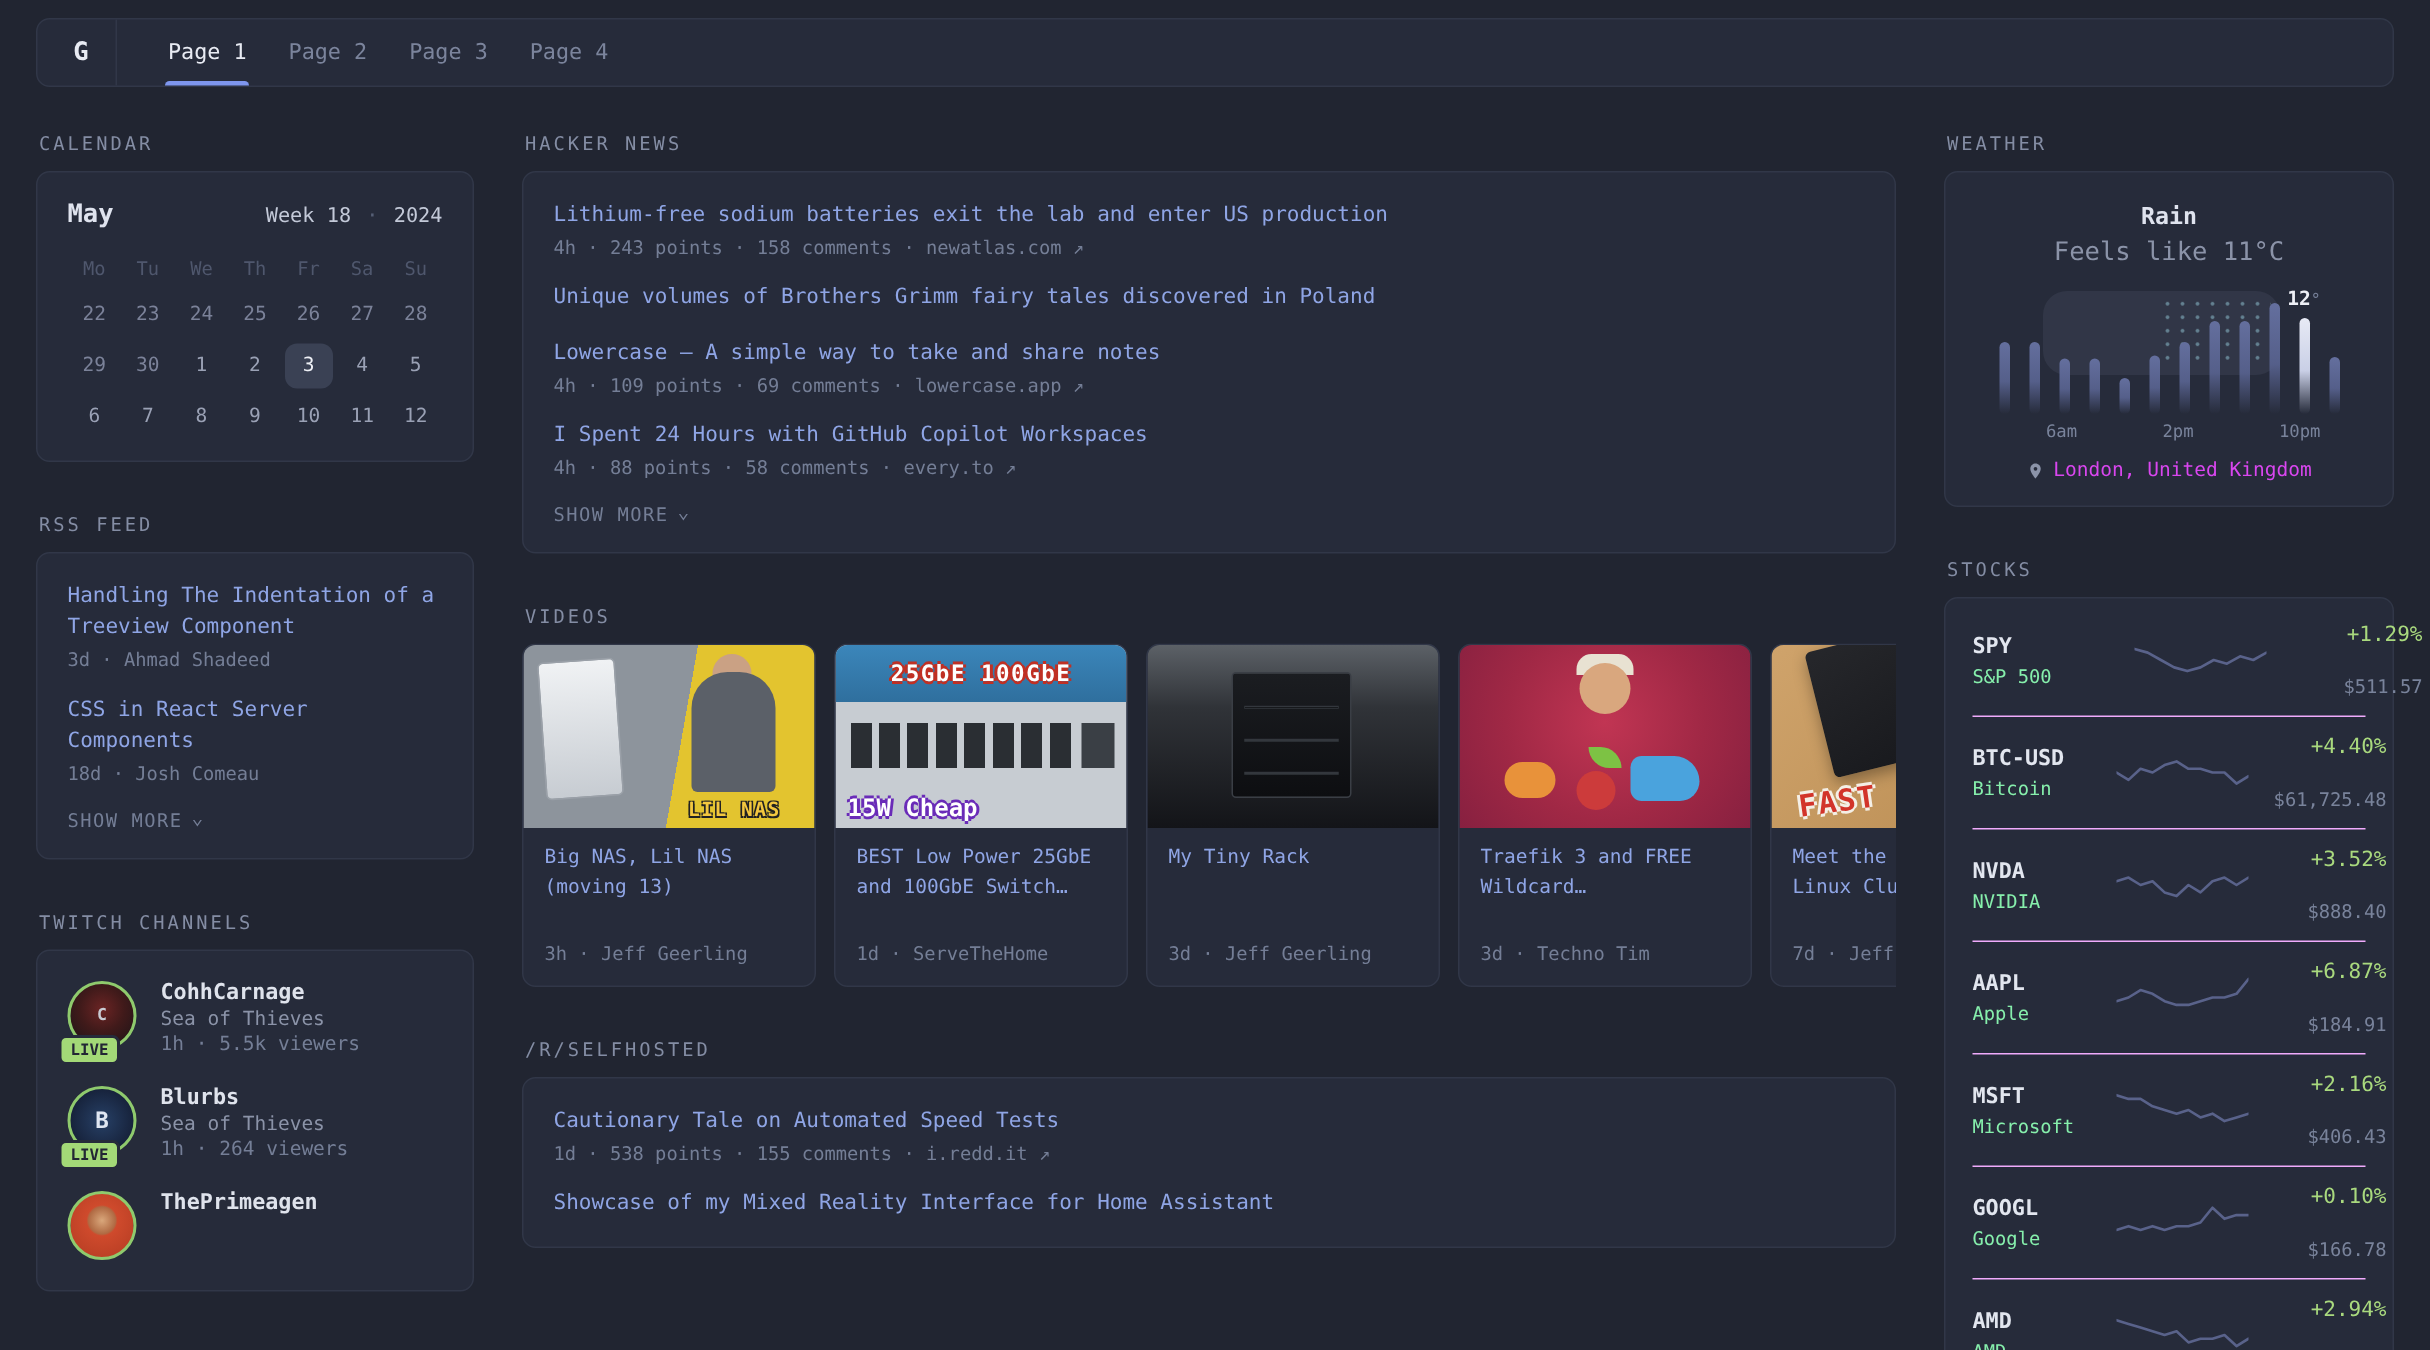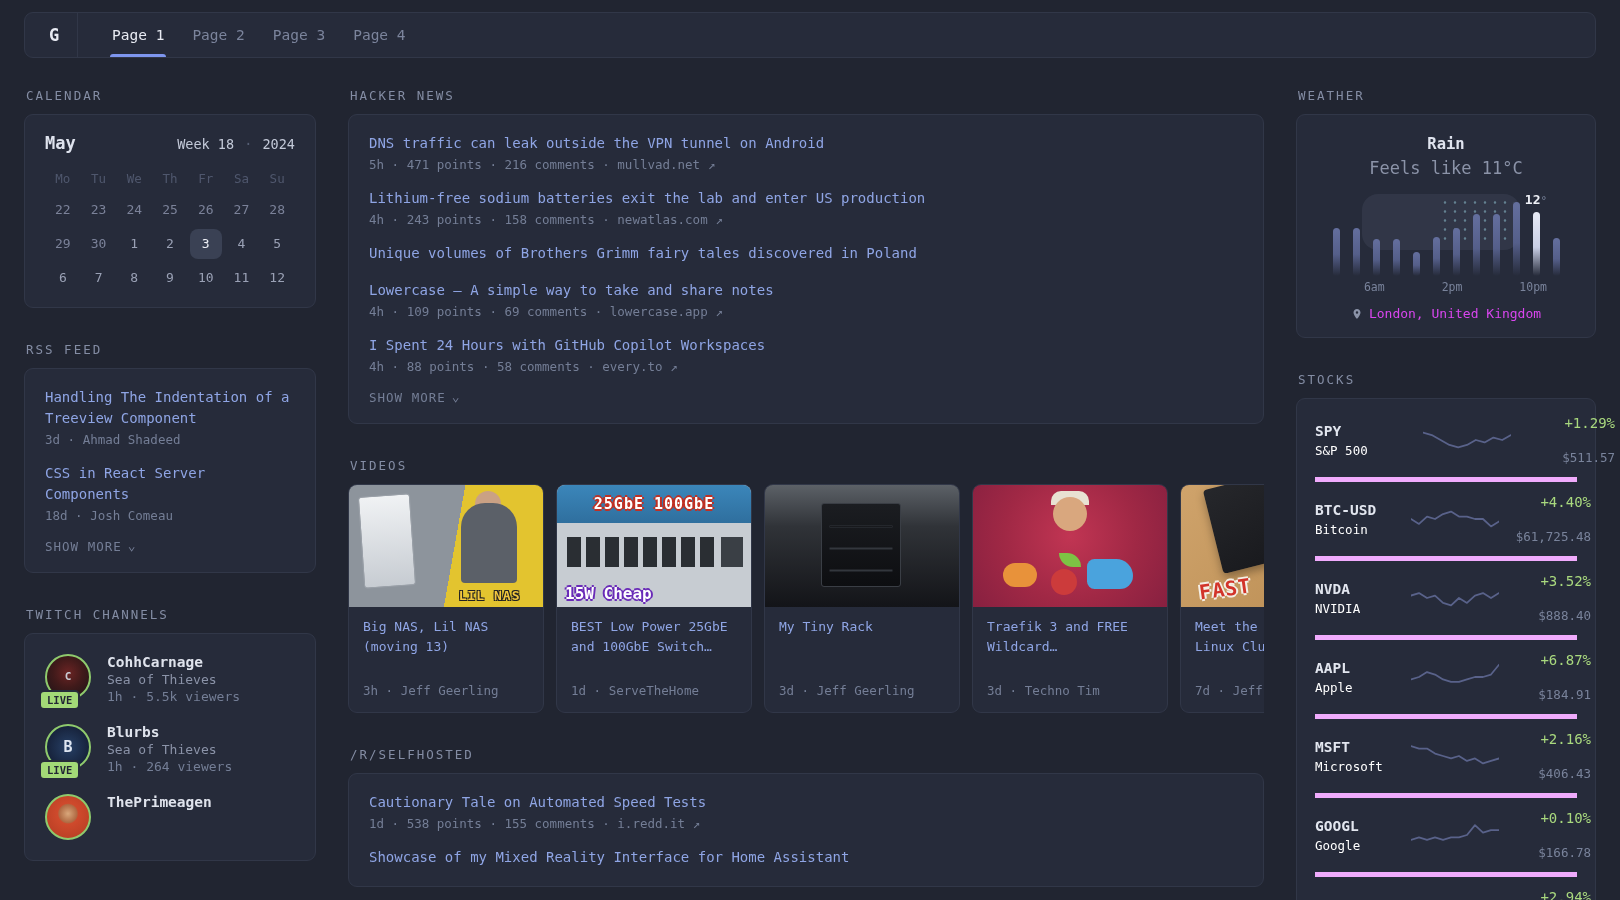--- a/index.html
+++ b/index.html
@@ -149,24 +149,24 @@
   .w-peak .deg { color:#79839b; font-weight:normal; font-size:11px; }
   .w-times { position:absolute; left:0; right:0; bottom:0; display:flex; }
   .w-times span { flex:1; font-size:11.5px; color:#79839b; }
   .w-loc { margin-top:12px; display:flex; align-items:center; justify-content:center; gap:6px;
         color:#d946ef; font-size:13px; }
   .pin { width:12px; height:12px; fill:#8b93a8; }
 
   
   .stocks-card { padding:4px 18px; }
   .stock-row { display:grid; grid-template-columns:96px 1fr 92px; align-items:center;
-        padding:12px 0; border-top:5px solid #f0abfc; cursor:pointer; }
+        padding:12px 0; border-top:1px solid #f0abfc; cursor:pointer; }
   .stock-row:first-child { border-top:none;gap:12px; }
   .st-sym { color:#e2e6ef; font-size:14.5px; font-weight:bold; }
-  .st-name { color:#ffffff; font-size:12.5px; margin-top:4px; }
+  .st-name { color:#86efac; font-size:12.5px; margin-top:4px; }
   .spark { width:88px; height:32px; justify-self:center; }
   .spark polyline { fill:none; stroke:#59628a; stroke-width:2; stroke-linejoin:round; stroke-linecap:round; }
   .st-right { text-align:right; }
   .st-chg { font-size:14px; }
   .st-chg.up { color:#a9d97e; }
   .st-chg.down { color:#d9596b; }
   .st-price { color:#79839b; font-size:12.5px; margin-top:19px; }
 
   .mt-sec { margin-top:34px; }
 </style>
@@ -281,24 +281,20 @@
           </div>
         </div>
       </div>
   </div>
 
   <div class="col">
     <div class="section-label">HACKER NEWS</div>
     <div class="card feed-card">
       <div>
           <div class="feed-item">
-            <div class="feed-title">DNS traffic can leak outside the VPN tunnel on Android</div>
-            <div class="feed-meta">5h · 471 points · 216 comments · mullvad.net ↗</div>
-          </div>
-          <div class="feed-item">
             <div class="feed-title">Lithium-free sodium batteries exit the lab and enter US production</div>
             <div class="feed-meta">4h · 243 points · 158 comments · newatlas.com ↗</div>
           </div>
           <div class="feed-item">
             <div class="feed-title">Unique volumes of Brothers Grimm fairy tales discovered in Poland</div>
           </div>
           <div class="feed-item">
             <div class="feed-title">Lowercase – A simple way to take and share notes</div>
             <div class="feed-meta">4h · 109 points · 69 comments · lowercase.app ↗</div>
           </div>

